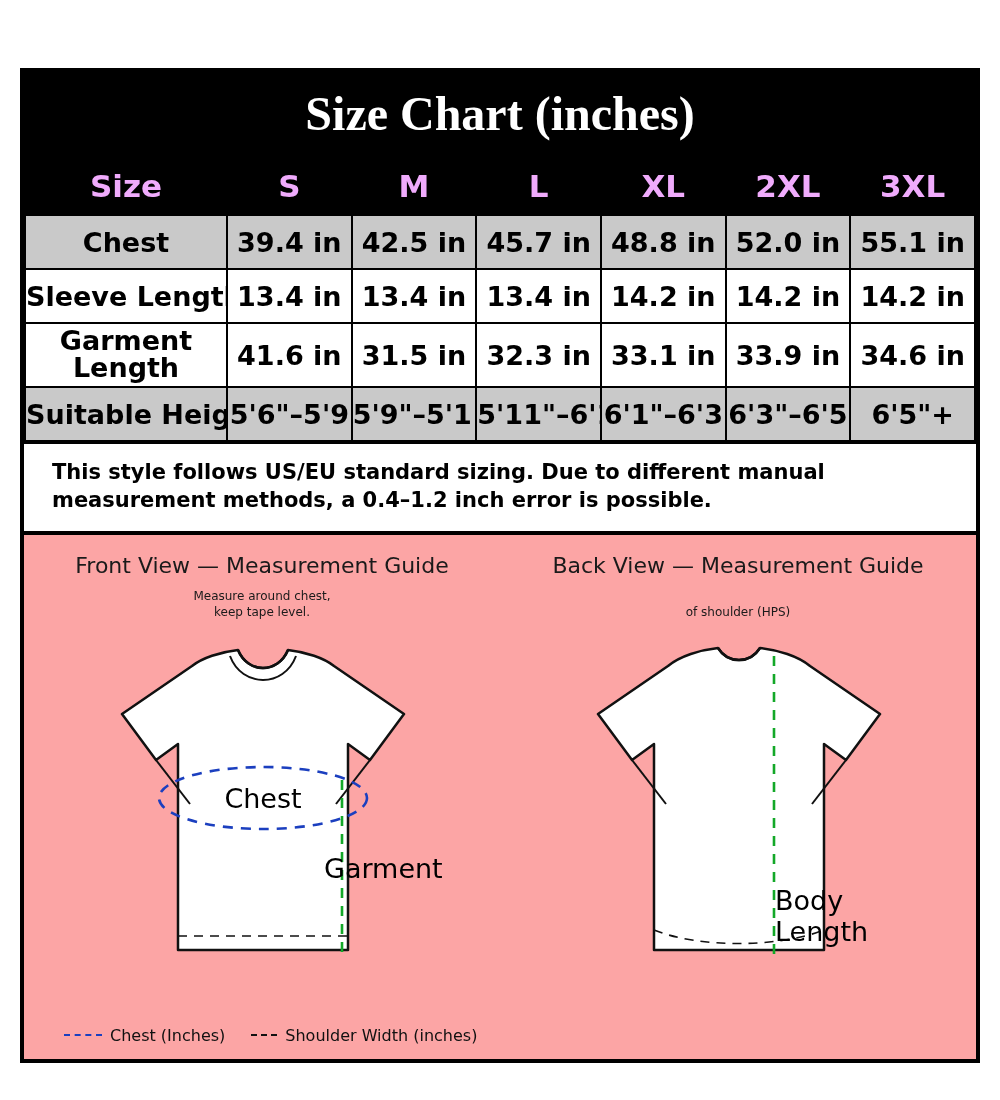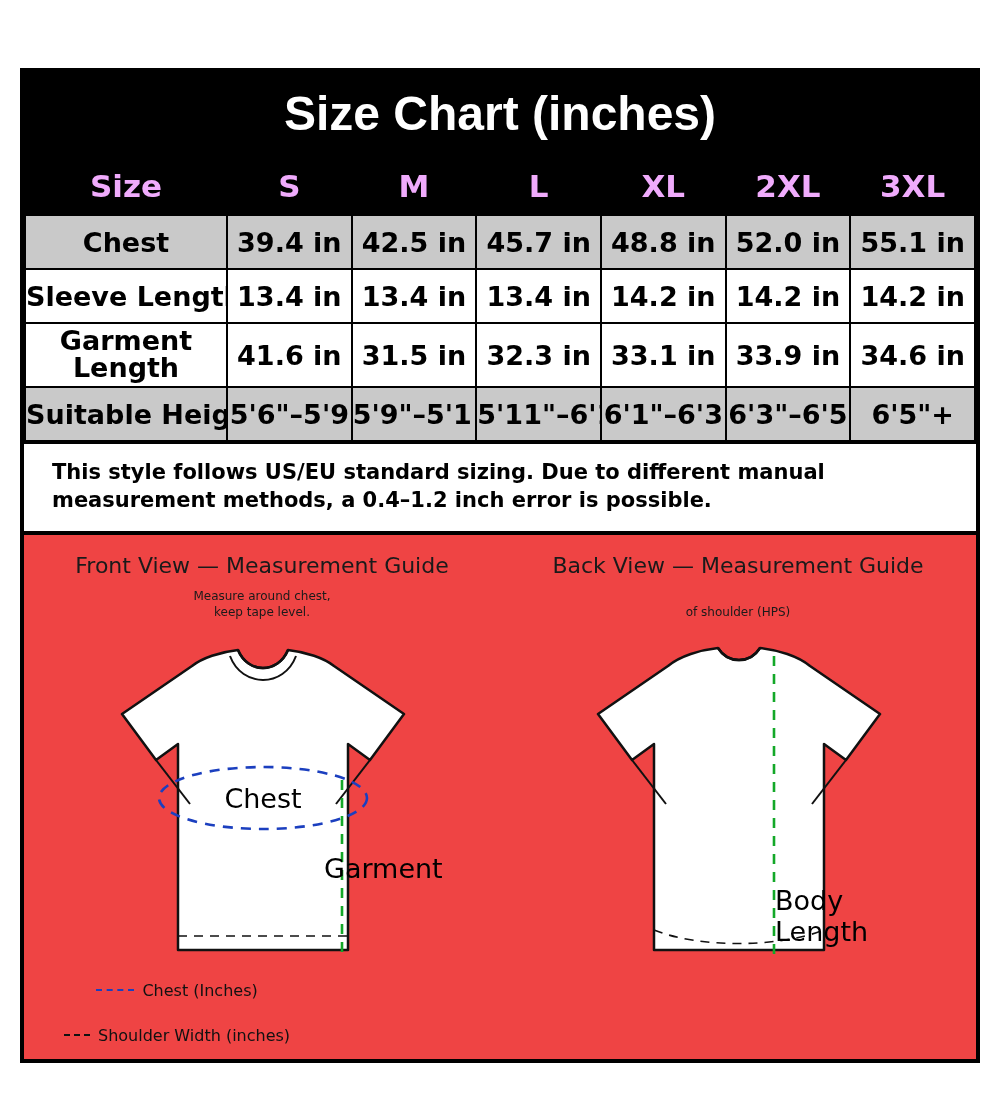--- a/index.html
+++ b/index.html
@@ -36,21 +36,21 @@
   
   .title-bar {
     background: #000000;
     color: #ffffff;
     height: 84px;
     display: flex;
     align-items: center;
     justify-content: center;
   }
   .title-bar .title-text {
-    font-family: Liberation Sans, sans-serif;
+    font-family: Liberation Serif, serif;
     font-weight: bold;
     font-size: 48px;
     letter-spacing: 0px;
     line-height: 1;
   }
 
   
   table.size-table {
     width: 100%;
     border-collapse: collapse;
@@ -106,21 +106,21 @@
     font-size: 21px;
     font-weight: bold;
     line-height: 1.35;
     color: #000000;
   }
 
   
   .diagram {
     position: relative;
     height: 524px;
-    background: #ef4444;
+    background: #fca5a5;
     text-decoration: underline;
   }
   .panel {
     position: absolute;
     top: 0;
     width: 50%;
     height: 100%;
   }
   .panel.left { left: 0; }
   .panel.right { left: 50%; }
@@ -163,21 +163,20 @@
 
   .legend {
     position: absolute;
     bottom: 14px;
     left: 40px;
     display: flex;
     align-items: center;
     gap: 26px;
     font-size: 16px;
     color: #111111;
-    flex-direction: column;
   }
   .legend .item { display: flex; align-items: center; gap: 8px; }
   .dashline {
     display: inline-block;
     width: 38px;
     height: 0;
     border-top: 2px dashed #1b3fbf;
   }
   .dashline.black {
     width: 26px;

